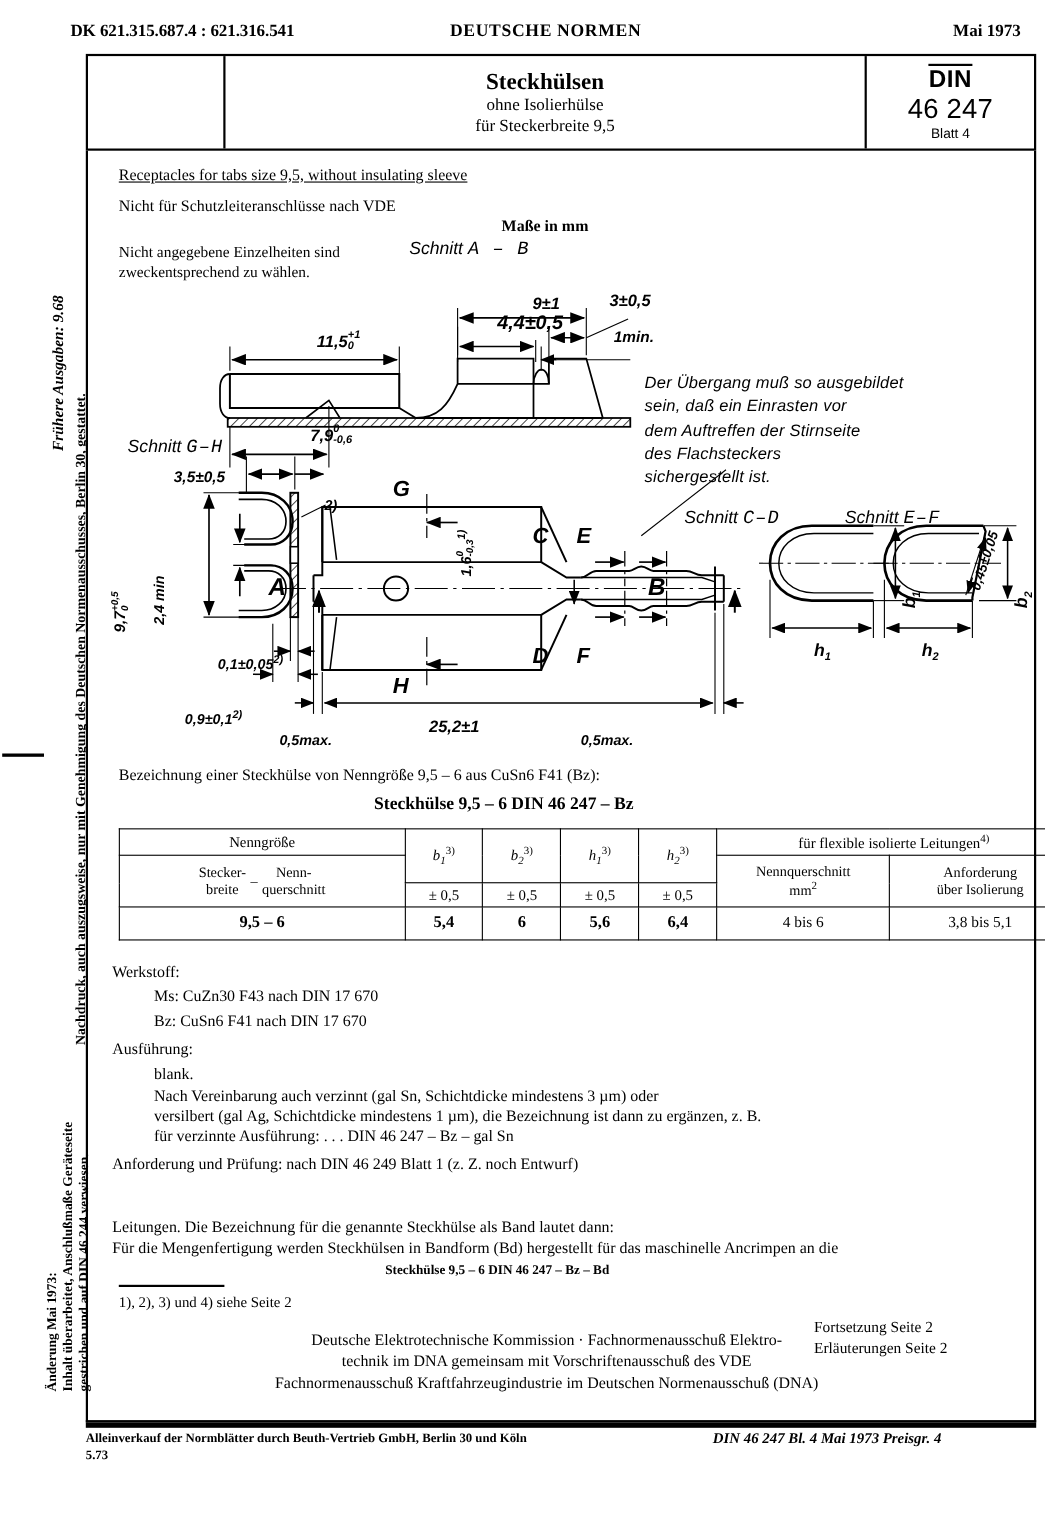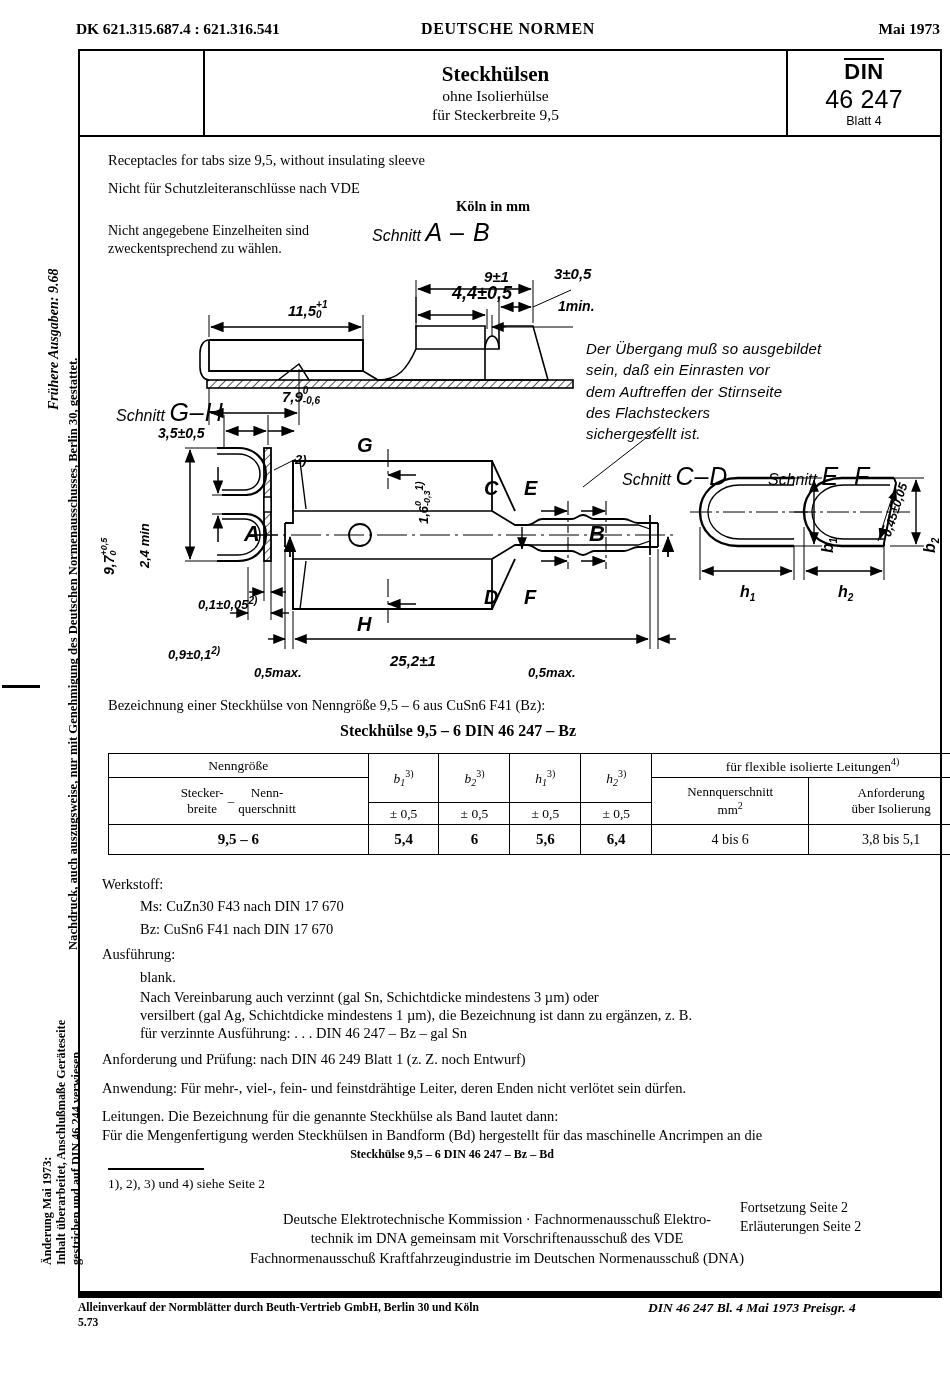--- a/index.html
+++ b/index.html
@@ -8,21 +8,21 @@
        -webkit-font-smoothing:none;}
   .pg{position:absolute;inset:0;}
 
   
   .abs{position:absolute;}
   .nw{white-space:nowrap;}
   .it{font-style:italic;}
   .draw{font-family:"Liberation Sans",sans-serif;font-style:italic;font-weight:bold;}
 
   
-  #hdr-line{top:20px;left:76px;width:864px;height:22px;}
+  #hdr-line{top:20px;left:64px;width:864px;height:22px;}
   #dk{position:absolute;left:0;top:0;font-size:15.5px;font-weight:bold;letter-spacing:-.1px;}
   #dn{position:absolute;left:0;top:0;width:864px;text-align:center;font-size:16px;
       font-weight:bold;letter-spacing:.6px;}
   #date{position:absolute;right:0;top:0;font-size:15.5px;font-weight:bold;}
 
   
   #title-block{top:49px;left:78px;width:864px;height:88px;border:2.5px solid #000;
                box-sizing:border-box;display:flex;}
   #tb-left{width:125px;border-right:2.5px solid #000;box-sizing:border-box;}
   #tb-mid{flex:1;border-right:2.5px solid #000;box-sizing:border-box;
@@ -44,27 +44,27 @@
   
   .vtext{position:absolute;transform-origin:0 0;white-space:nowrap;}
   #v-frueher{left:46px;top:410px;transform:rotate(-90deg);font-size:14px;
              font-style:italic;font-weight:bold;}
   #v-nachdruck{left:66px;top:950px;transform:rotate(-90deg);font-size:12.6px;font-weight:bold;}
   #v-aend{left:40px;top:1265px;transform:rotate(-90deg);font-size:12.2px;font-weight:bold;line-height:1.18;}
   #v-aend div{white-space:nowrap;}
   #v-rule{left:2px;top:685px;width:38px;height:2.5px;background:#000;}
 
   
-  #t-recept{top:152px;left:108px;font-size:14.5px;}
+  #t-recept{top:152px;left:108px;font-size:14.5px;text-decoration:underline;}
   #t-nicht{top:180px;left:108px;font-size:14.5px;}
   #t-masse{top:198px;left:456px;font-size:14.5px;font-weight:bold;}
   #t-einzel{top:222px;left:108px;font-size:14px;line-height:1.32;}
   #t-schnittAB{top:218px;left:372px;}
   .schnitt{font-family:"Liberation Sans",sans-serif;font-style:italic;font-size:16px;}
-  .schnitt b{font-size:25px;font-style:italic;font-weight:normal;letter-spacing:1px;}
+  .schnitt b{font-size:17px;font-style:italic;font-weight:normal;letter-spacing:1px;font-family:Liberation Mono, monospace;}
 
   
   #t-note{top:338px;left:586px;font-family:"Liberation Sans",sans-serif;font-style:italic;
           font-size:15px;line-height:1.42;letter-spacing:.2px;}
 
   
   #t-schnittGH{top:398px;left:116px;}
   #t-schnittCD{top:462px;left:622px;}
   #t-schnittEF{top:462px;left:768px;}
 
@@ -146,21 +146,21 @@
   <div class="abs" id="v-rule"></div>
   <div class="vtext" id="v-nachdruck">Nachdruck, auch auszugsweise, nur mit Genehmigung des Deutschen Normenausschusses, Berlin 30, gestattet.</div>
   <div class="vtext" id="v-aend">
     <div>Änderung Mai 1973:</div>
     <div>Inhalt überarbeitet, Anschlußmaße Geräteseite</div>
     <div>gestrichen und auf DIN 46 244 verwiesen.</div>
   </div>
 
   <div class="abs nw" id="t-recept">Receptacles for tabs size 9,5, without insulating sleeve</div>
   <div class="abs nw" id="t-nicht">Nicht für Schutzleiteranschlüsse nach VDE</div>
-  <div class="abs nw" id="t-masse">Köln in mm</div>
+  <div class="abs nw" id="t-masse">Maße in mm</div>
   <div class="abs" id="t-einzel">
     <div>Nicht angegebene Einzelheiten sind</div>
     <div>zweckentsprechend zu wählen.</div>
   </div>
   <div class="abs nw schnitt" id="t-schnittAB">
     <span>Schnitt</span>
     <b>A – B</b>
   </div>
 
   <div class="abs nw" id="t-note">
@@ -502,21 +502,20 @@
 
   <div class="bt nw" id="t-werk">Werkstoff:</div>
   <div class="bt nw" id="t-ms">Ms: CuZn30 F43 nach DIN 17 670</div>
   <div class="bt nw" id="t-bz">Bz: CuSn6 F41 nach DIN 17 670</div>
   <div class="bt nw" id="t-ausf">Ausführung:</div>
   <div class="bt nw" id="t-blank">blank.</div>
   <div class="bt nw" id="t-nach">Nach Vereinbarung auch verzinnt (gal Sn, Schichtdicke mindestens 3 µm) oder</div>
   <div class="bt nw" id="t-vers">versilbert (gal Ag, Schichtdicke mindestens 1 µm), die Bezeichnung ist dann zu ergänzen, z. B.</div>
   <div class="bt nw" id="t-fuer">für verzinnte Ausführung: . . . DIN 46 247 – Bz – gal Sn</div>
   <div class="bt nw" id="t-anf">Anforderung und Prüfung: nach DIN 46 249 Blatt 1 (z. Z. noch Entwurf)</div>
-  <div class="bt nw" id="t-anw">Anwendung: Für mehr-, viel-, fein- und feinstdrähtige Leiter, deren Enden nicht verlötet sein dürfen.</div>
   <div class="bt" id="t-menge">
     <div class="nw">Leitungen. Die Bezeichnung für die genannte Steckhülse als Band lautet dann:</div>
     <div class="nw">Für die Mengenfertigung werden Steckhülsen in Bandform (Bd) hergestellt für das maschinelle Ancrimpen an die</div>
   </div>
   <div class="abs" id="t-steck-bd">Steckhülse 9,5 – 6 DIN 46 247 – Bz – Bd</div>
   <div class="abs" id="fn-rule"></div>
   <div class="abs nw" id="t-fn">1), 2), 3) und 4) siehe Seite 2</div>
   <div class="abs" id="t-forts">
     <div class="nw">Fortsetzung Seite 2</div>
     <div class="nw">Erläuterungen Seite 2</div>

